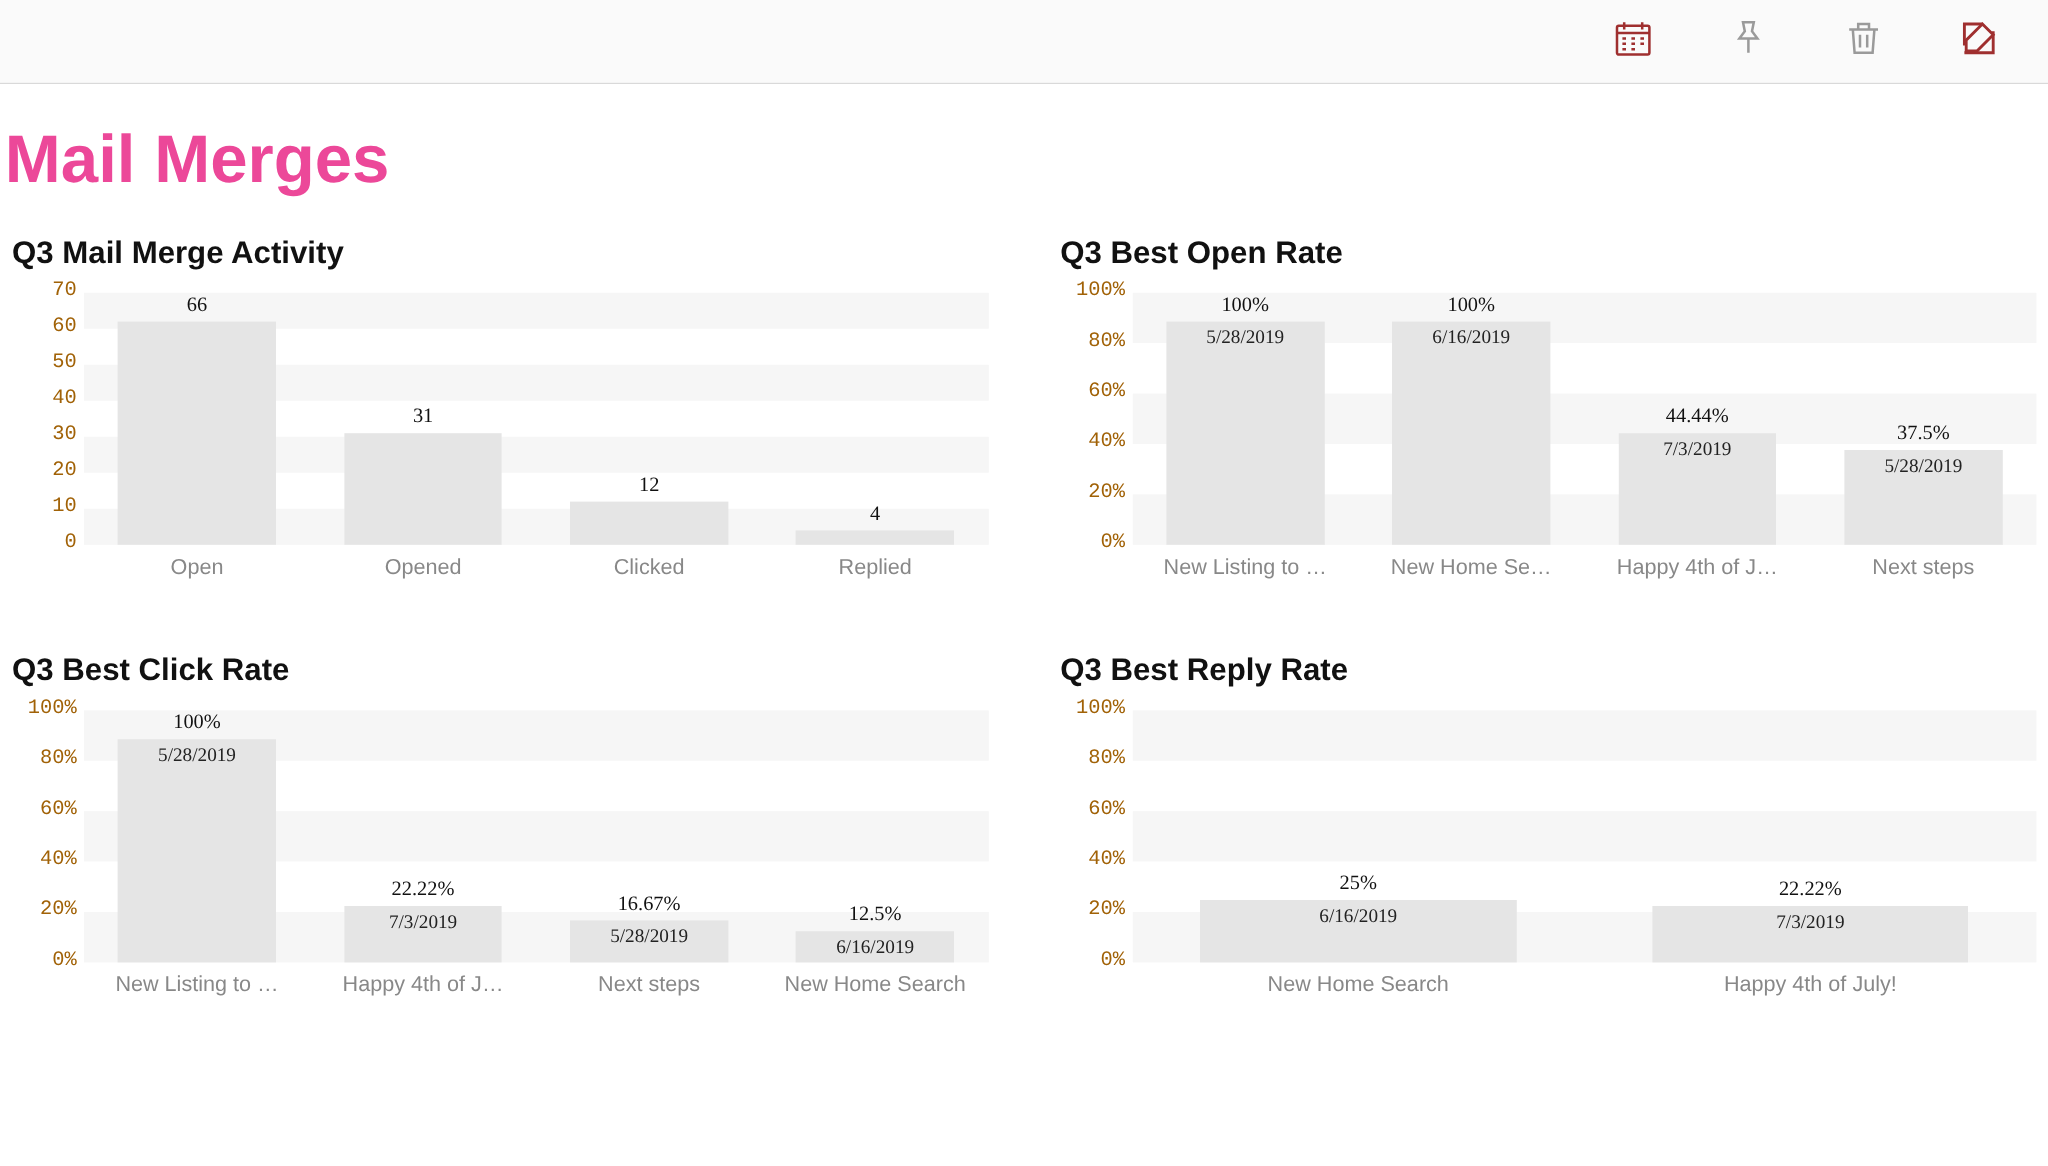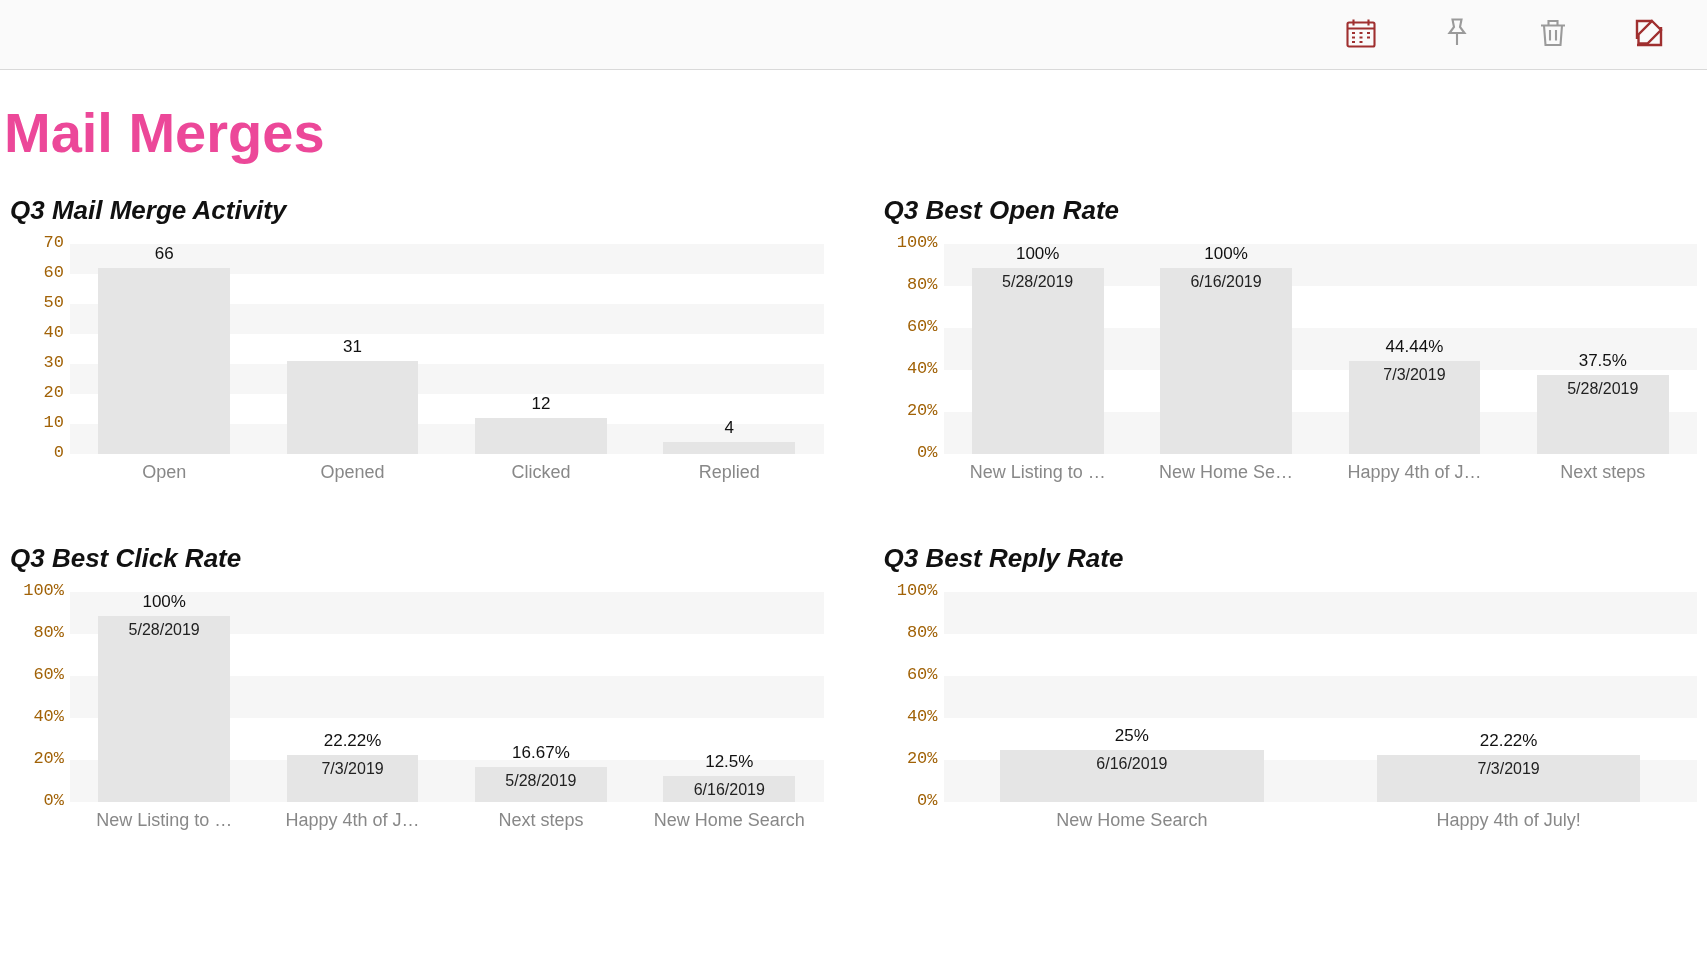--- a/index.html
+++ b/index.html
@@ -3,26 +3,26 @@
 <meta charset="utf-8">
 <style>
   * { box-sizing: border-box; margin: 0; padding: 0; }
   body { font-family: -apple-system, "Helvetica Neue", Arial, sans-serif; background: #fff; color: #222; width: 1707px; }
   .toolbar { height: 70px; border-bottom: 1px solid #d9d9d9; background: #fafafa; display: flex; justify-content: flex-end; align-items: center; padding-right: 40px; gap: 60px; }
   .toolbar svg { width: 36px; height: 36px; }
   .page { padding: 20px 0 40px 0; }
   .title { color: #ec4899; font-size: 56px; font-weight: 700; padding: 10px 0 30px 4px; }
   .grid { display: grid; grid-template-columns: 1fr 1fr; column-gap: 60px; row-gap: 60px; padding: 0 10px; }
   .card { }
-  .card-title { font-size: 26px; font-weight: 700; color: #111; margin-bottom: 18px; font-style: italic; }
+  .card-title { font-size: 26px; font-weight: 700; color: #111; margin-bottom: 18px; }
   .chart { position: relative; display: flex; }
   .yaxis { width: 60px; display: flex; flex-direction: column; justify-content: space-between; align-items: flex-end; padding-right: 6px; color: #a16207; font-size: 17px; font-family: Liberation Mono, monospace; }
   .ytick { height: 0; line-height: 0; transform: translateY(-1px); }
   .plot { flex: 1; position: relative; }
-  .bars { position: absolute; inset: 0; display: flex; align-items: flex-start; }
+  .bars { position: absolute; inset: 0; display: flex; align-items: flex-start; font-family: Liberation Serif, serif; }
   .barcol { flex: 1; display: flex; flex-direction: column; align-items: center; justify-content: flex-end; height: 100%; position: relative; }
   .barval { font-size: 17px; color: #111; margin-bottom: 4px; text-align: center; white-space: nowrap; }
   .bar { background: #e5e5e5; width: 70%; position: relative; display: flex; align-items: flex-start; justify-content: center; }
   .barinner { font-size: 16px; color: #222; padding-top: 5px; white-space: nowrap; font-weight: 500; }
   .xaxis { display: flex; margin-left: 60px; margin-top: 8px; }
   .xlabel { flex: 1; text-align: center; color: #888; font-size: 18px; white-space: nowrap; overflow: hidden; text-overflow: ellipsis; padding: 0 6px; }
   .plotarea { height: 210px; }
   .stripes { position:absolute; inset:0; display:flex; flex-direction:column; }
   .stripe { flex:1; }
   .stripe:nth-child(odd){ background:#f6f6f6; }

